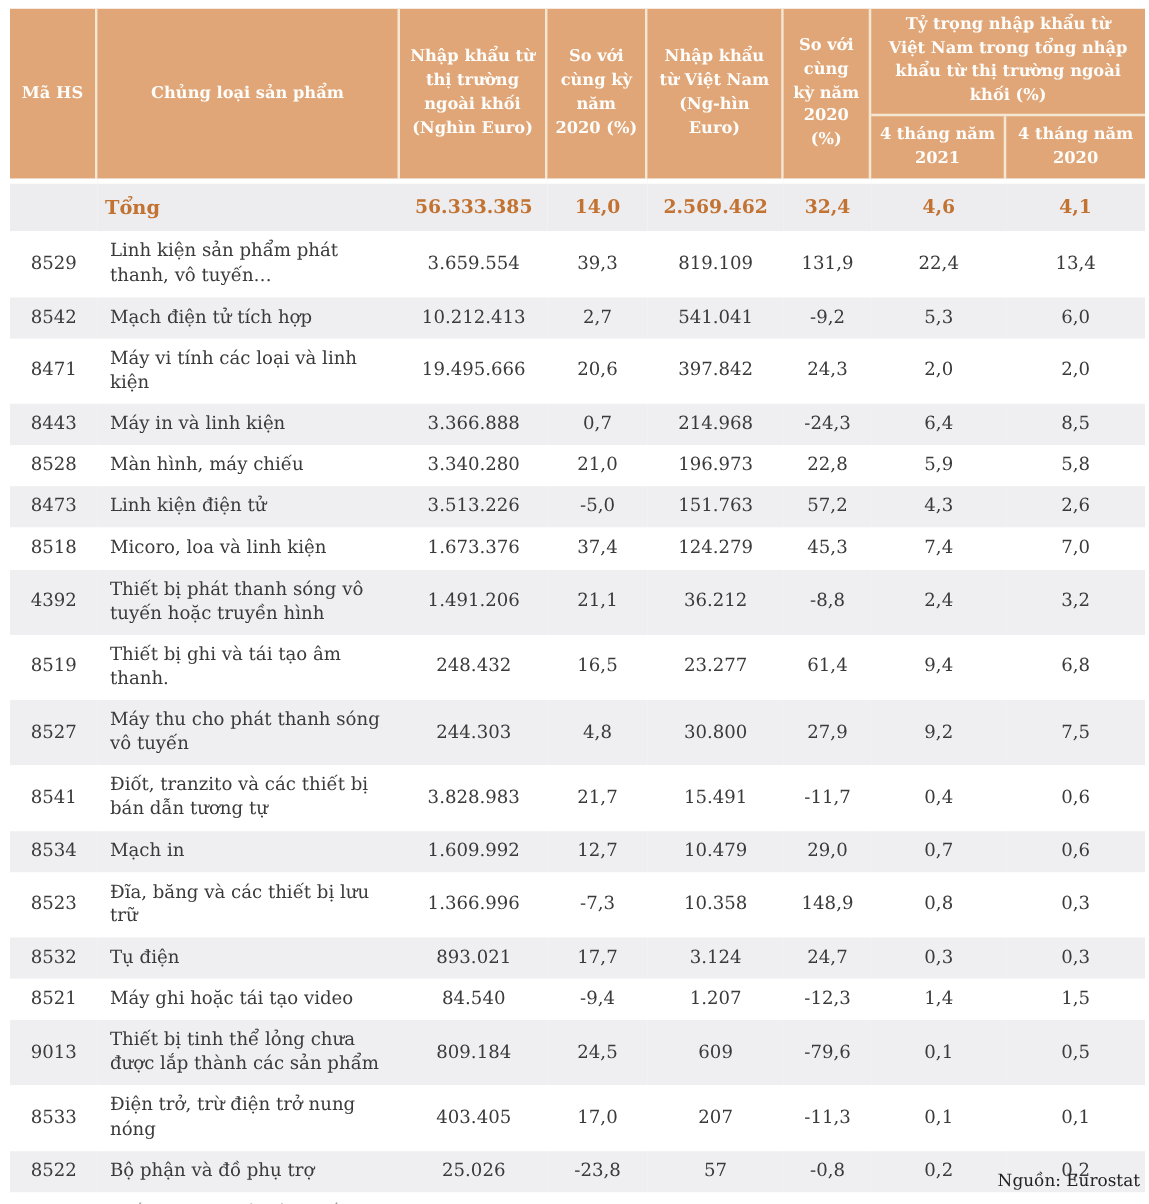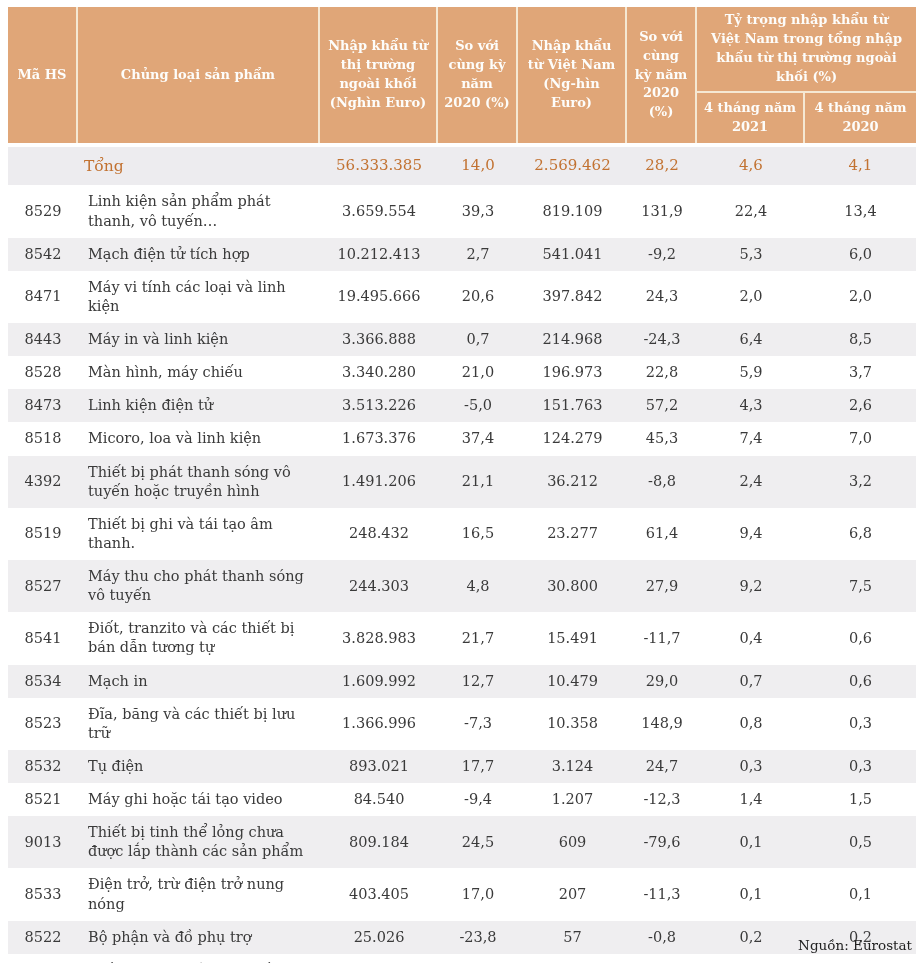--- a/index.html
+++ b/index.html
@@ -47,21 +47,21 @@
     vertical-align:middle;
     line-height:1.32;
     padding:7px 6px;
     background:#ffffff;
   }
   tbody td.product{text-align:left;padding-left:10px;padding-right:12px;}
   tbody tr.stripe td{background:var(--stripe);}
   tbody tr.total-row td{
     background:var(--total-bg);
     color:var(--total-text);
-    font-weight:normal;
+    font-weight:bold;
     font-size:15px;
     padding:9px 6px;
     border-top:4px solid #ffffff;
   }
   tbody tr.total-row td.product{font-size:15.5px;}
   .source-note{
     position:absolute;
     right:7px;
     bottom:10px;
     font-size:13.5px;
@@ -98,21 +98,21 @@
         <th>4 tháng năm 2020</th>
       </tr>
     </thead>
     <tbody>
       <tr class="total-row">
         <td></td>
         <td class="product">Tổng</td>
         <td>56.333.385</td>
         <td>14,0</td>
         <td>2.569.462</td>
-        <td>28,2</td>
+        <td>32,4</td>
         <td>4,6</td>
         <td>4,1</td>
       </tr>
     <tr>
     <td>8529</td>
     <td class="product">Linh kiện sản phẩm phát thanh, vô tuyến…</td>
     <td>3.659.554</td>
     <td>39,3</td>
     <td>819.109</td>
     <td>131,9</td>
@@ -150,21 +150,21 @@
     <td>8,5</td>
   </tr>
         <tr>
     <td>8528</td>
     <td class="product">Màn hình, máy chiếu</td>
     <td>3.340.280</td>
     <td>21,0</td>
     <td>196.973</td>
     <td>22,8</td>
     <td>5,9</td>
-    <td>3,7</td>
+    <td>5,8</td>
   </tr>
         <tr class="stripe">
     <td>8473</td>
     <td class="product">Linh kiện điện tử</td>
     <td>3.513.226</td>
     <td>-5,0</td>
     <td>151.763</td>
     <td>57,2</td>
     <td>4,3</td>
     <td>2,6</td>

